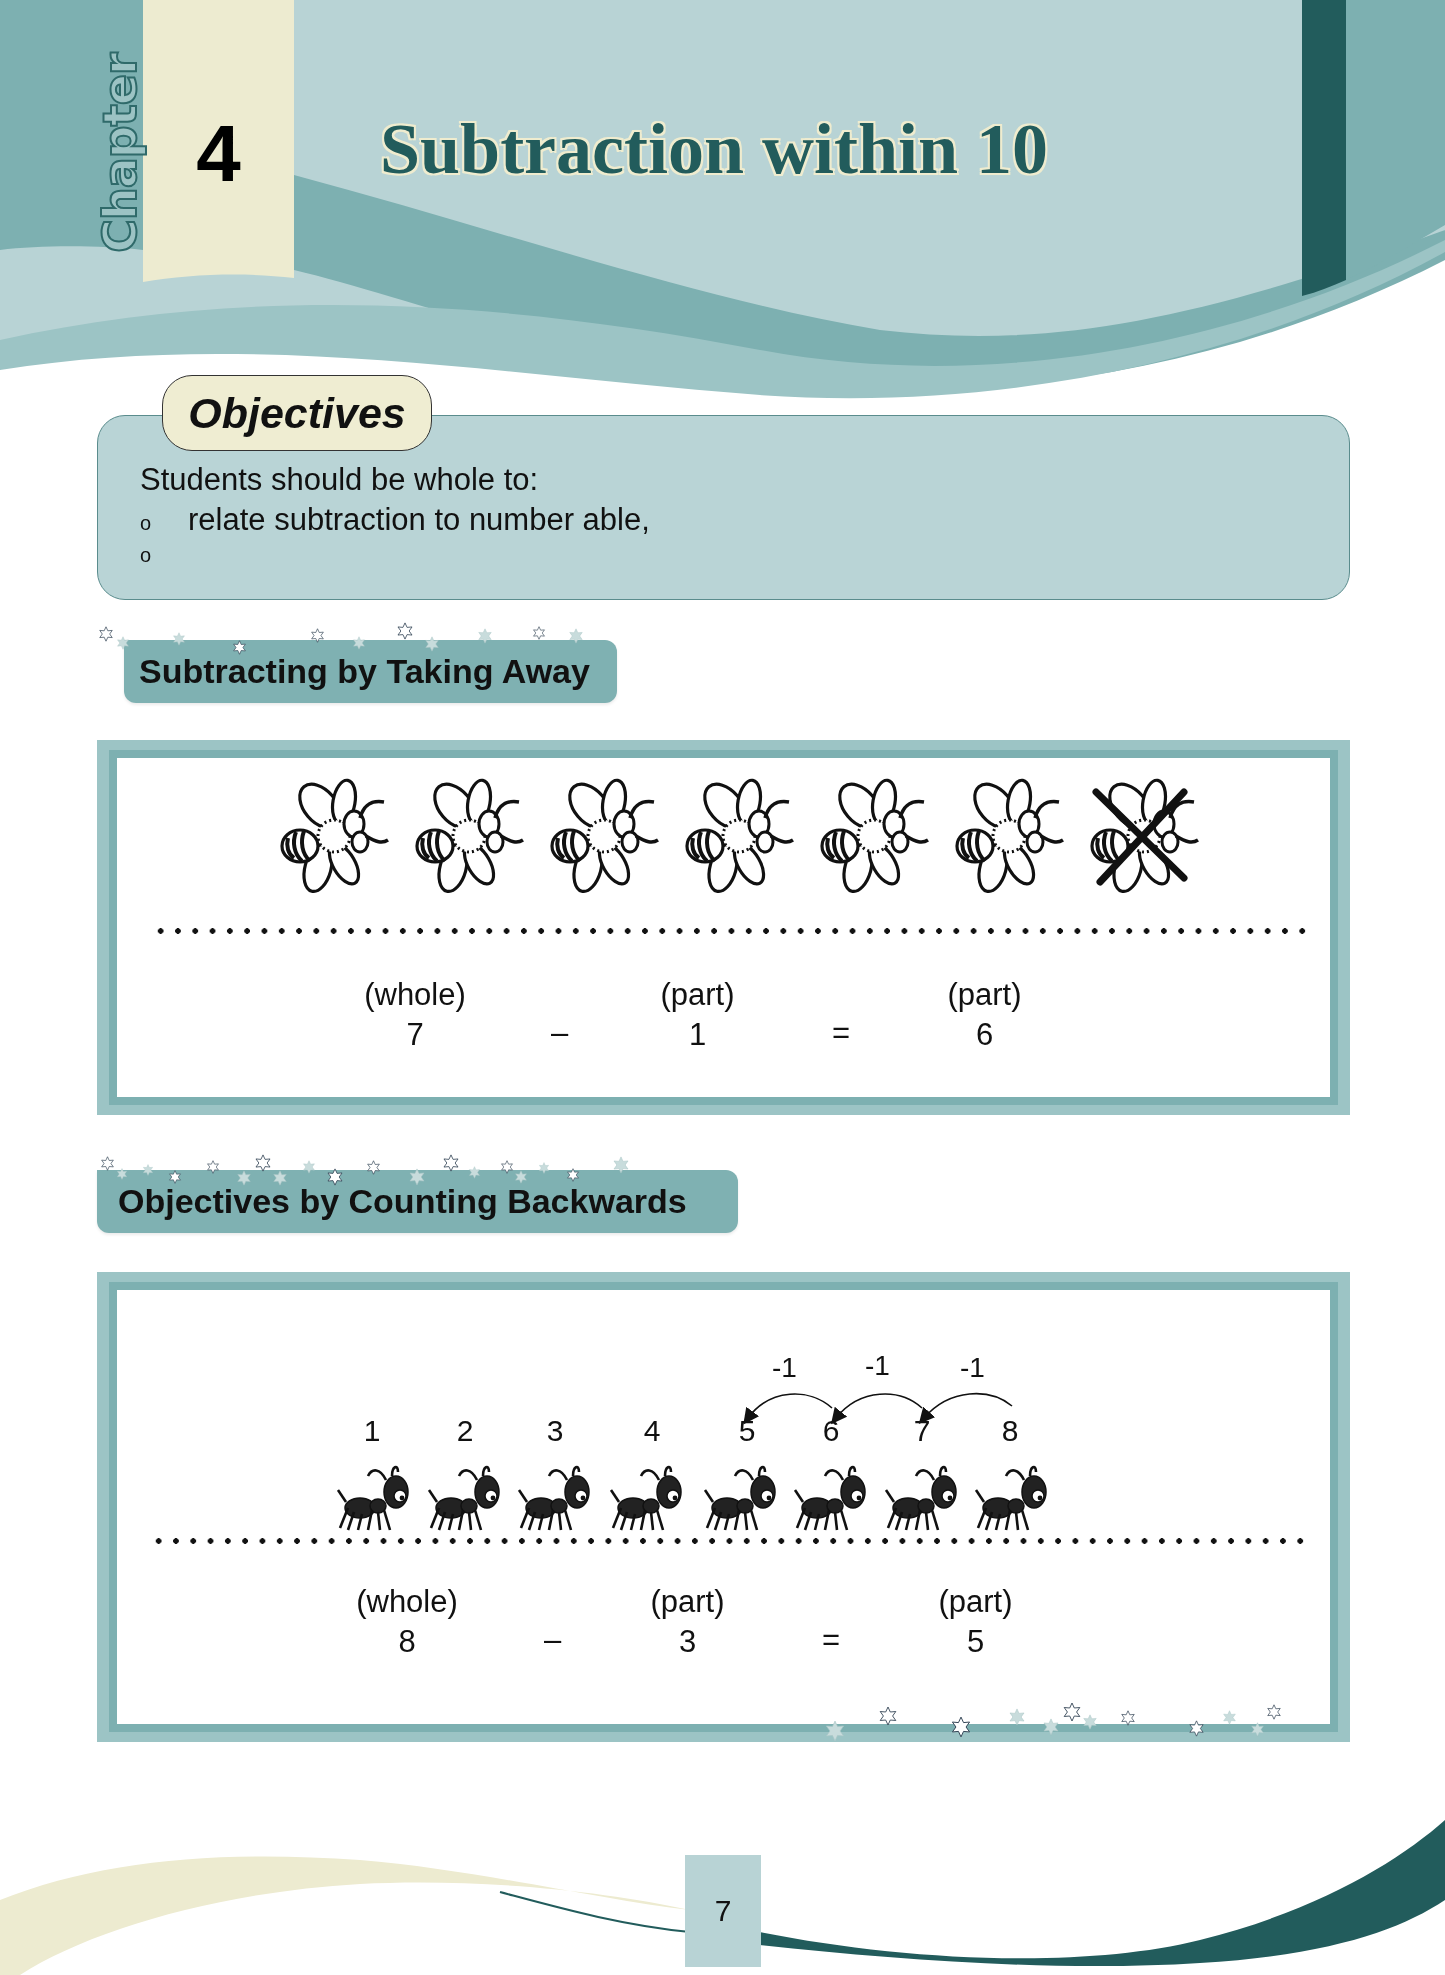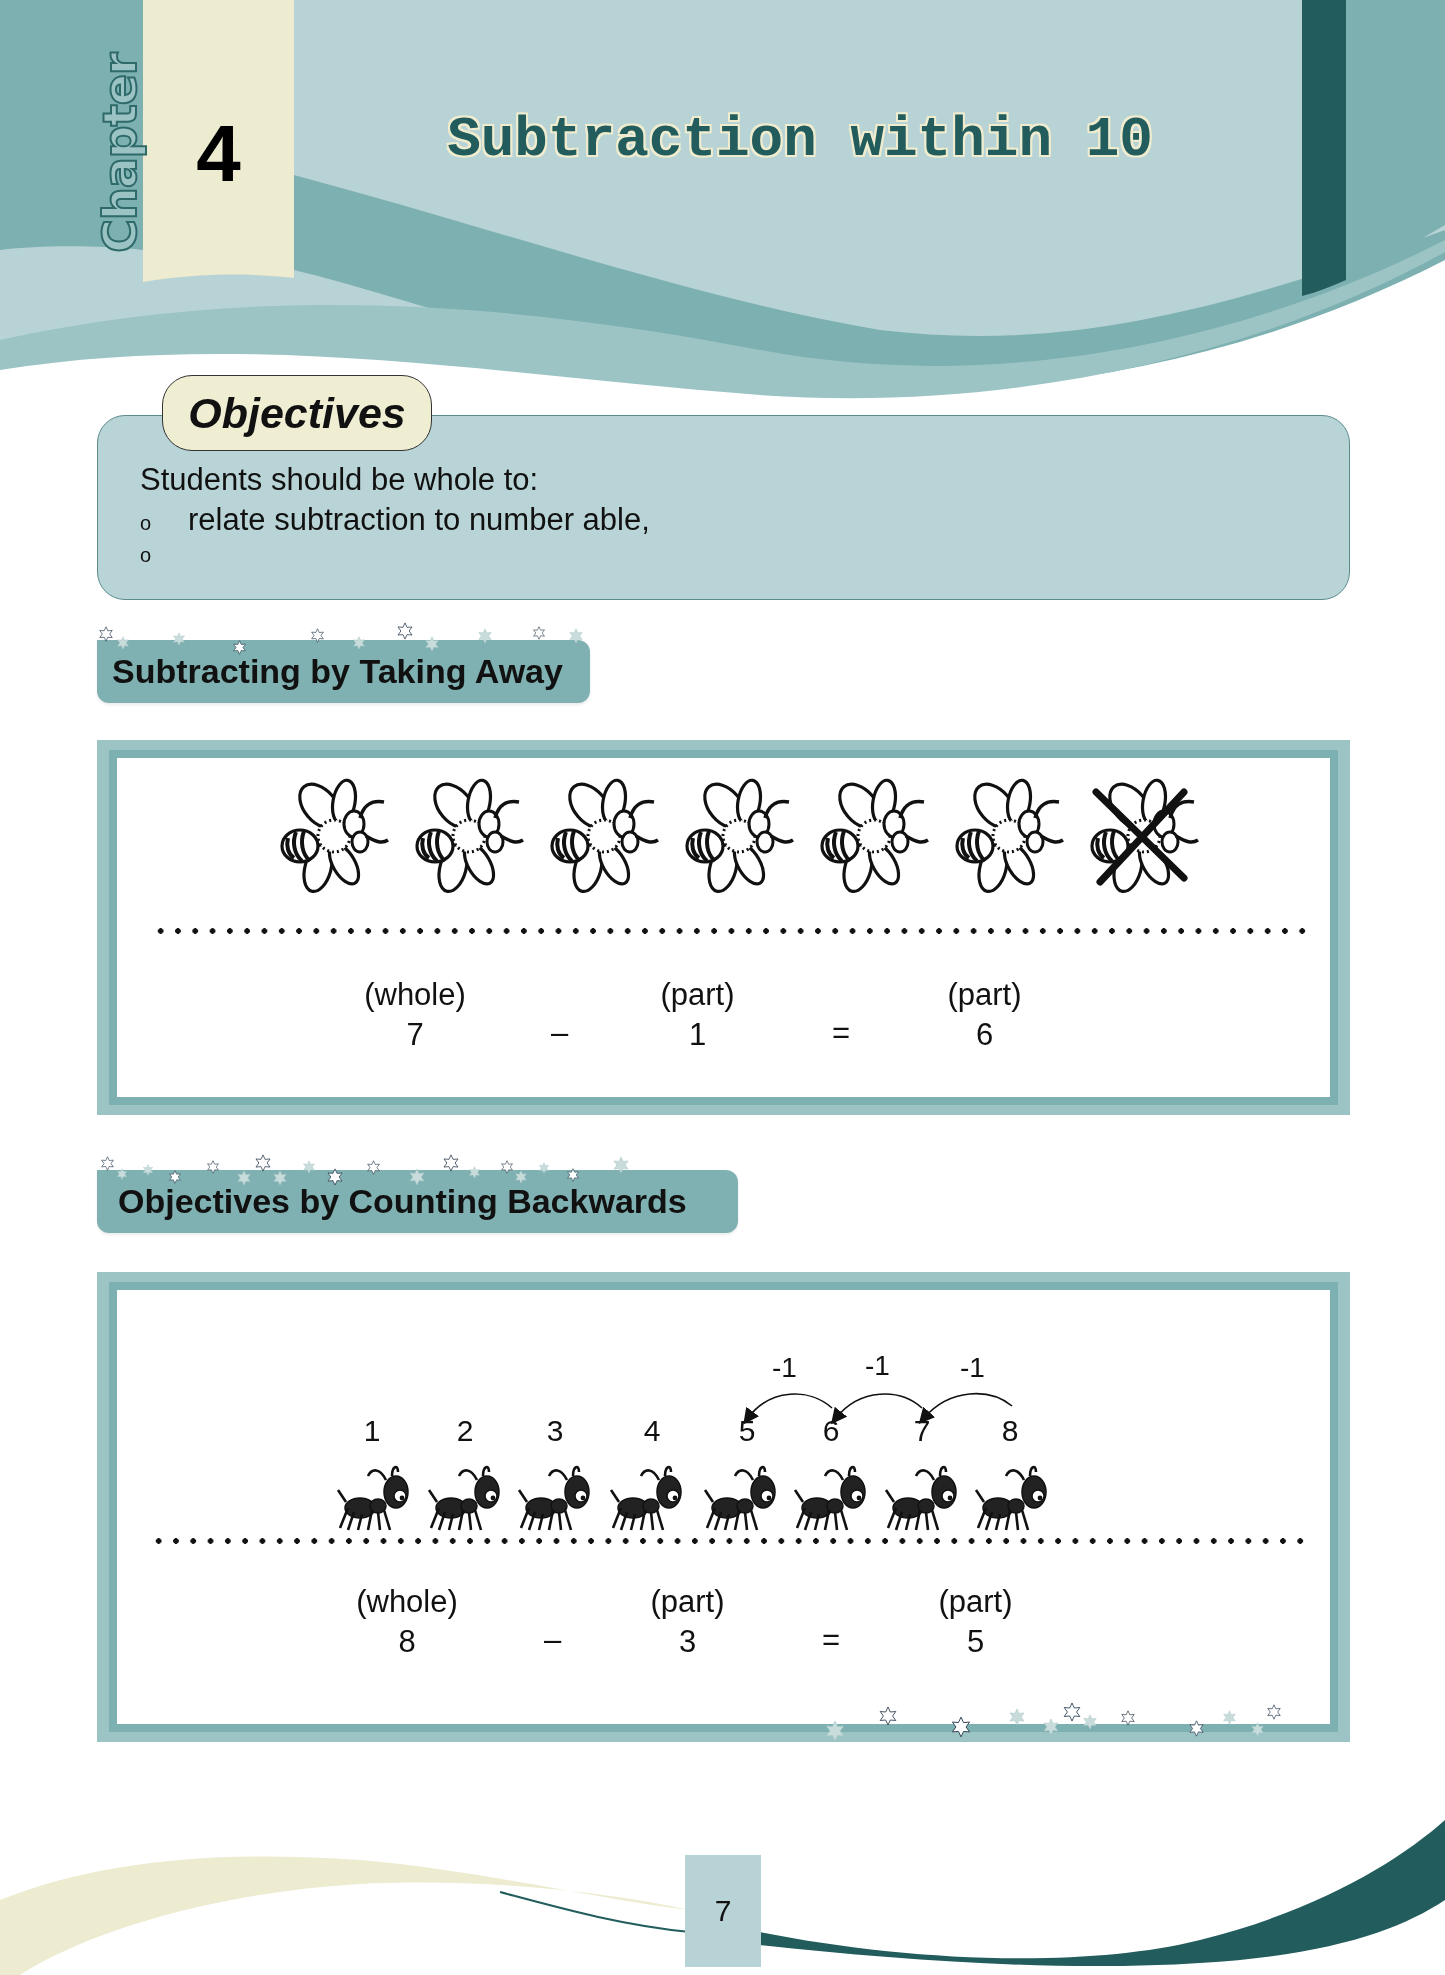--- a/index.html
+++ b/index.html
@@ -2,21 +2,21 @@
 <html><head>
 <meta charset="utf-8">
 <style>
   * { box-sizing: border-box; margin: 0; padding: 0; }
   body { width: 1445px; height: 1975px; background: #ffffff; position: relative; overflow: hidden; font-family: "Liberation Sans", sans-serif; }
   .abs { position: absolute; }
   #header-bg { position: absolute; left: 0; top: 0; width: 1445px; height: 420px; }
   .chapter-word { position: absolute; left: 92px; top: 45px; width: 56px; height: 215px; }
   .chapter-word span { position: absolute; left: 50%; top: 50%; transform: translate(-50%,-50%) rotate(-90deg); font-family: "DejaVu Sans", sans-serif; font-weight: bold; font-size: 46px; color: #9cc3c4; -webkit-text-stroke: 2px #2f6a6a; white-space: nowrap; letter-spacing: -1px; }
   .chapter-num { position: absolute; left: 143px; top: 108px; width: 151px; text-align: center; font-family: "Liberation Sans", sans-serif; font-weight: bold; font-size: 80px; color: #000; }
-  .page-title { position: absolute; left: 380px; top: 108px; width: 840px; text-align: center; font-family: Liberation Mono, monospace; font-weight: bold; font-size: 56px; color: #225c5c; -webkit-text-stroke: 2px #f0eed4; paint-order: stroke fill; text-shadow: 0 0 3px #efeccf, 2px 2px 0 #efeccf, -2px -2px 0 #efeccf, 2px -2px 0 #efeccf, -2px 2px 0 #efeccf; }
+  .page-title { position: absolute; left: 380px; top: 108px; width: 840px; text-align: left; font-family: Liberation Serif, serif; font-weight: bold; font-size: 72px; color: #225c5c; -webkit-text-stroke: 2px #f0eed4; paint-order: stroke fill; text-shadow: 0 0 3px #efeccf, 2px 2px 0 #efeccf, -2px -2px 0 #efeccf, 2px -2px 0 #efeccf, -2px 2px 0 #efeccf; }
 
   .obj-box { position: absolute; left: 97px; top: 415px; width: 1253px; height: 185px; background: #b9d4d6; border: 1.5px solid #5a8c8d; border-radius: 28px; }
   .obj-tab { position: absolute; left: 162px; top: 375px; width: 270px; height: 76px; background: #efedd2; border: 1.5px solid #333; border-radius: 30px; display: flex; align-items: center; justify-content: center; font-weight: bold; font-style: italic; font-size: 43px; color: #111; }
   .obj-intro { position: absolute; left: 140px; top: 462px; font-size: 31px; color: #111; }
   .obj-item { position: absolute; left: 140px; font-size: 31px; color: #111; display: flex; align-items: baseline; }
   .obj-item .bullet { width: 48px; font-size: 20px; }
 
   .sec-header { position: absolute; left: 97px; height: 63px; background: #7fb1b2; border-radius: 0 12px 12px 12px; display: flex; align-items: center; padding-left: 15px; font-weight: bold; font-size: 34px; color: #111; box-shadow: 0 2px 3px rgba(0,0,0,0.08); }
   .stars { position: absolute; pointer-events: none; }
 
@@ -117,21 +117,21 @@
         <path d="M26,52 L22,68"></path>
         <path d="M36,48 L32,68"></path>
         <path d="M42,50 L44,68"></path>
         <path d="M48,48 L54,68"></path>
         <path d="M10,40 L2,28"></path>
       </g>
     </symbol>
   </defs>
 </svg>
 
-<div class="sec-header" style="top:640px; width:493px;">
+<div class="sec-header" style="top:640px; width:493px;margin-left:27px;">
   <span>Subtracting by Taking Away</span>
 </div>
 <svg class="stars" style="left:90px; top:622px;" width="510" height="40">
   <use href="#star-w" x="8" y="4" width="16" height="16"></use>
   <use href="#star-g" x="26" y="14" width="14" height="14"></use>
   <use href="#star-g" x="82" y="10" width="14" height="14"></use>
   <use href="#star-w" x="142" y="18" width="15" height="15"></use>
   <use href="#star-w" x="220" y="6" width="15" height="15"></use>
   <use href="#star-g" x="262" y="14" width="14" height="14"></use>
   <use href="#star-w" x="306" y="0" width="18" height="18"></use>

